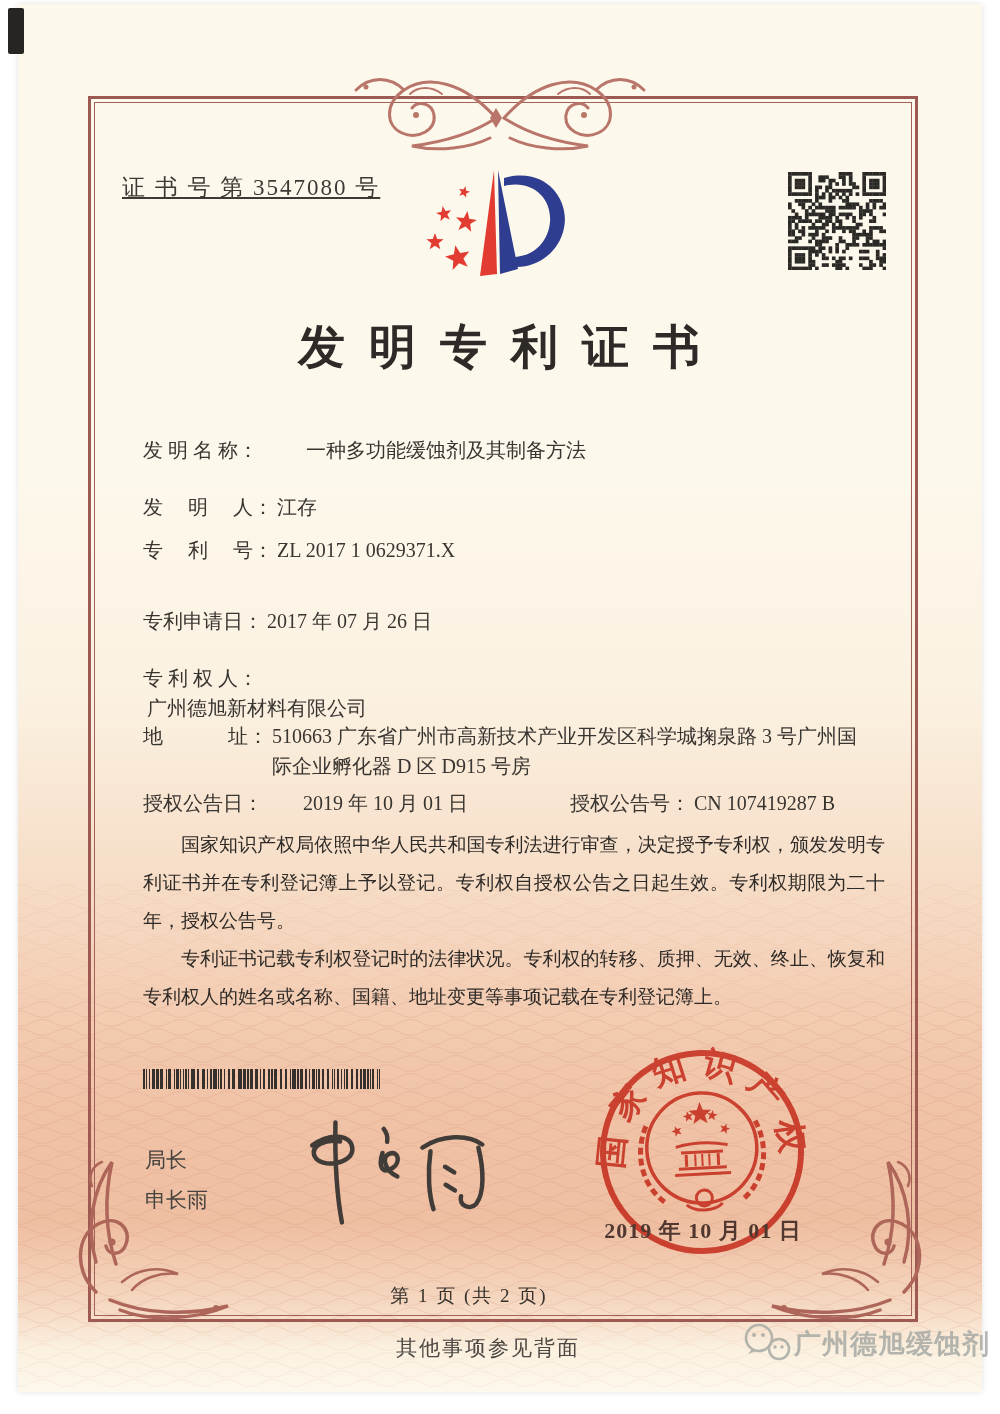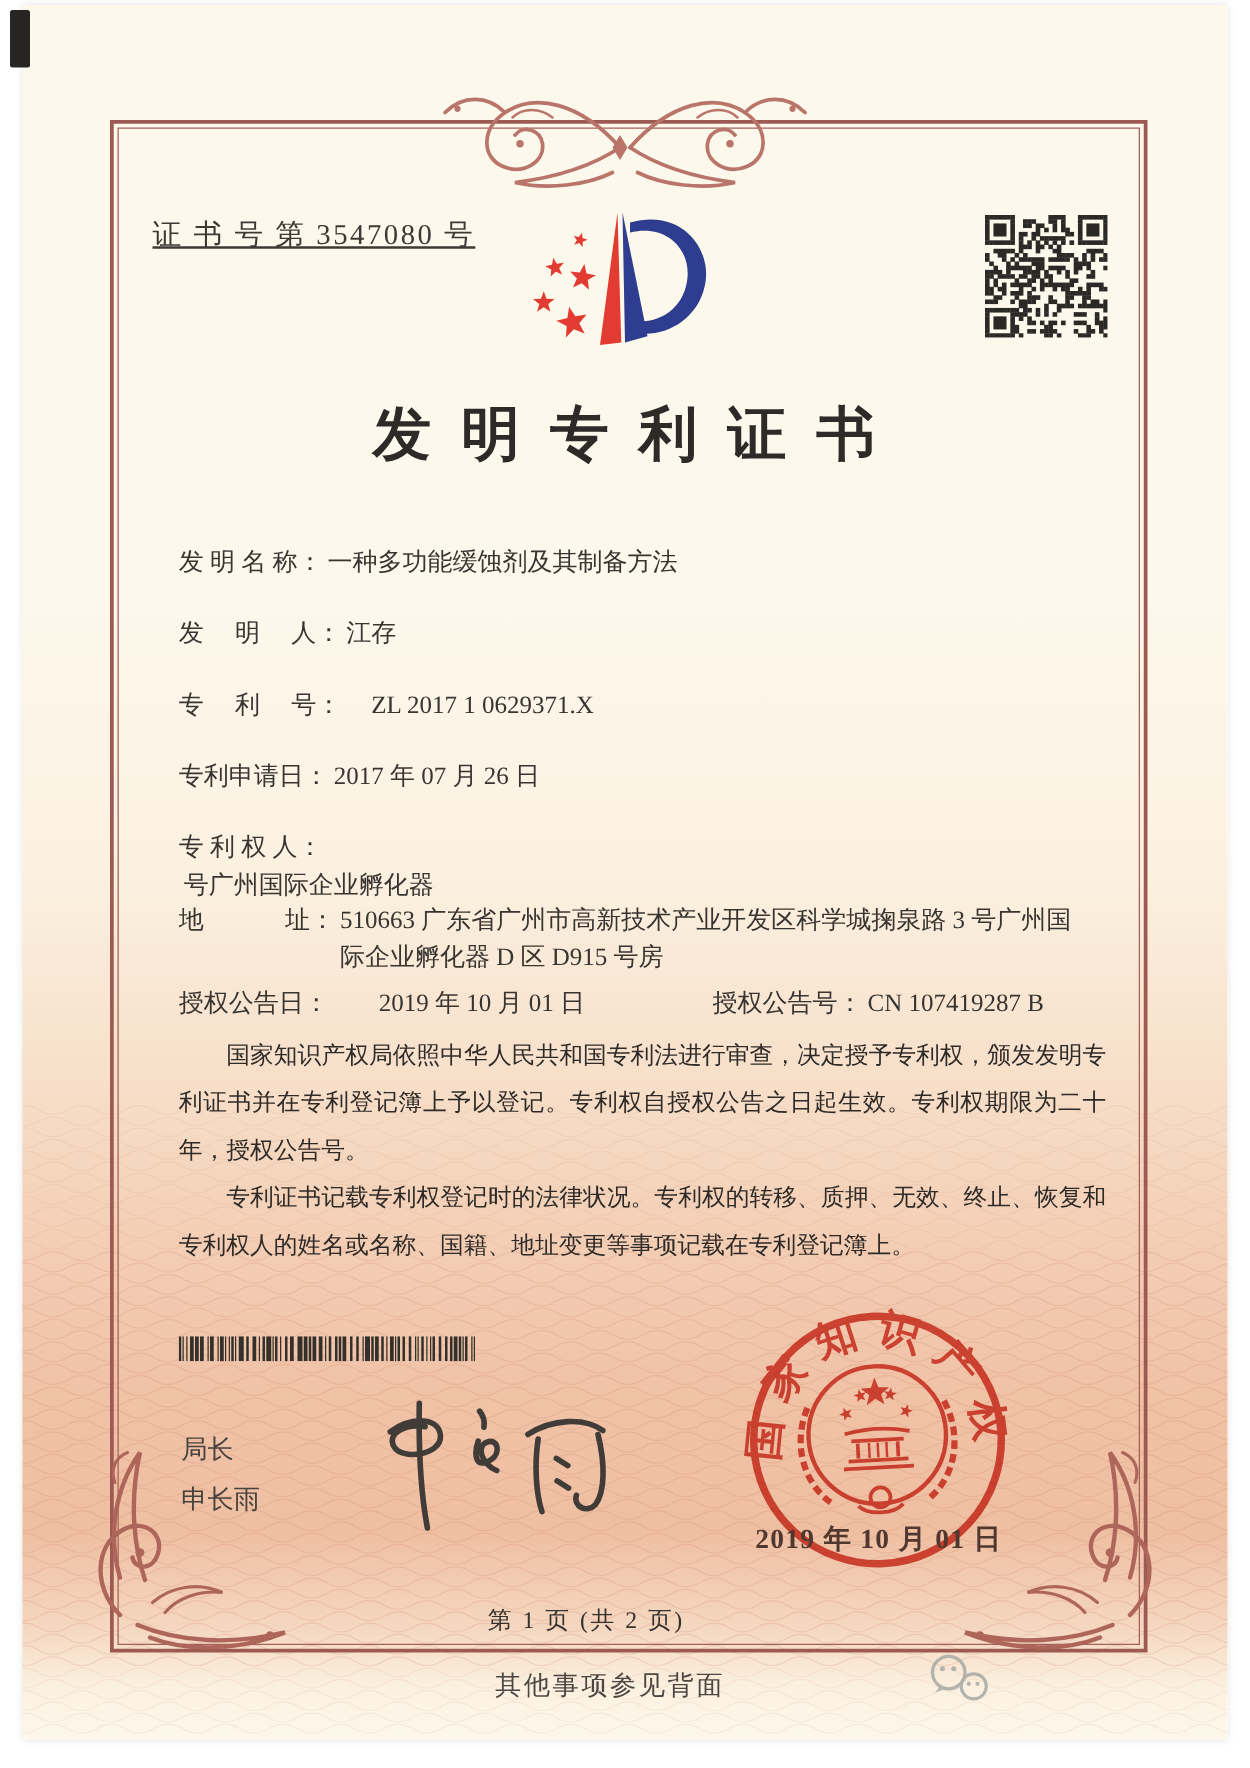--- a/index.html
+++ b/index.html
@@ -591,39 +591,39 @@
       <rect x="57.44827586206897" y="94.62068965517241" width="3.679310344827586" height="3.679310344827586" fill="#2b2926"></rect>
       <rect x="74.3448275862069" y="94.62068965517241" width="3.679310344827586" height="3.679310344827586" fill="#2b2926"></rect>
       <rect x="77.72413793103449" y="94.62068965517241" width="3.679310344827586" height="3.679310344827586" fill="#2b2926"></rect>
       <rect x="81.10344827586206" y="94.62068965517241" width="3.679310344827586" height="3.679310344827586" fill="#2b2926"></rect>
       <rect x="94.62068965517241" y="94.62068965517241" width="3.679310344827586" height="3.679310344827586" fill="#2b2926"></rect>
     </svg>
 
   <div class="title">发明专利证书</div>
 
   <div class="fields">
-    <div class="frow" style="top:435px;">
+    <div class="frow" style="top:435px;gap:44px;">
       <span class="flabel">发 明 名 称：</span>
       <span class="fvalue">一种多功能缓蚀剂及其制备方法</span>
     </div>
     <div class="frow" style="top:492px;">
       <span class="flabel">发　 明　 人：</span>
       <span class="fvalue">江存</span>
     </div>
-    <div class="frow" style="top:549px;gap:20px;">
+    <div class="frow" style="top:535px;">
       <span class="flabel">专　 利　 号：</span>
       <span class="fvalue">ZL 2017 1 0629371.X</span>
     </div>
     <div class="frow" style="top:606px;">
       <span class="flabel">专利申请日：</span>
       <span class="fvalue">2017 年 07 月 26 日</span>
     </div>
     <div class="frow" style="top:663px;flex-direction:column;">
       <span class="flabel">专 利 权 人：</span>
-      <span class="fvalue">号广州国际企业孵化器</span>
+      <span class="fvalue">广州德旭新材料有限公司</span>
     </div>
     <div class="frow addr" style="top:721px;">
       <span class="flabel">地　　　 址：</span>
       <span class="fvalue">510663 广东省广州市高新技术产业开发区科学城掬泉路 3 号广州国际企业孵化器 D 区 D915 号房</span>
     </div>
     <div class="frow" style="top:788px;gap:36px;">
       <span class="flabel">授权公告日：</span>
       <span class="fvalue">2019 年 10 月 01 日</span>
       <span class="pairgap">
         <span class="flabel">授权公告号：</span>
@@ -778,15 +778,16 @@
         <circle cx="37" cy="27" r="10"></circle>
       </g>
       <g fill="#a7aaa5">
         <circle cx="12" cy="13" r="2"></circle>
           <circle cx="21" cy="13" r="2"></circle>
         <circle cx="33" cy="25" r="1.7"></circle>
           <circle cx="40" cy="25" r="1.7"></circle>
         <path d="M10,27 L6,32 L14,29 Z"></path>
       </g>
     </svg>
+    <span class="wm-text">广州德旭缓蚀剂</span>
   </div>
 
 </div>
 
 </body></html>

